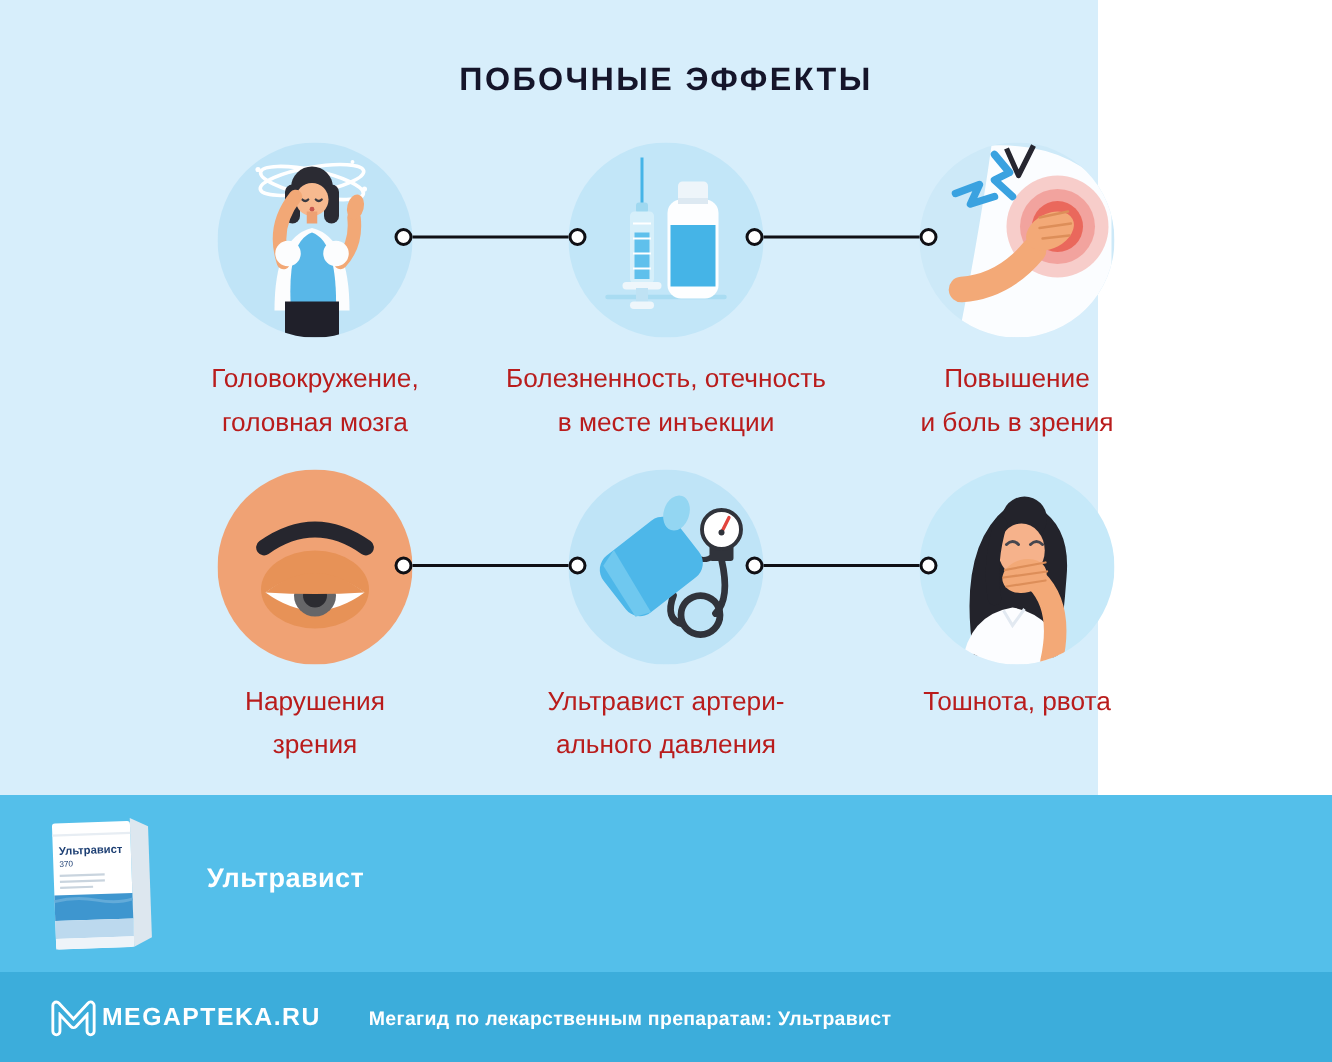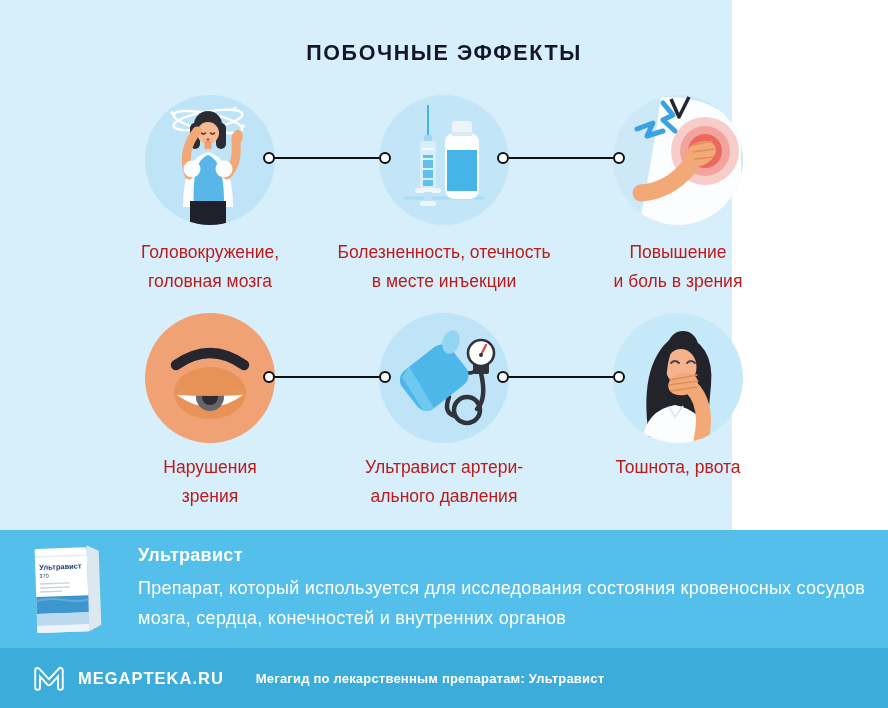--- a/index.html
+++ b/index.html
@@ -18,21 +18,21 @@
   .info{position:absolute;top:530px;left:0;width:888px;height:118px;background:#54bfea;
         display:flex;align-items:center}
   .package{margin-left:30px;width:74px;height:94px;flex:none;transform:rotate(-2deg)}
   .package svg{display:block;width:74px;height:94px}
   .info-text{margin-left:34px;color:#fff}
   .drug-name{font-size:18px;font-weight:700;letter-spacing:.3px;margin-bottom:7px}
   .drug-desc{font-size:18px;line-height:30px;letter-spacing:.25px;font-weight:400}
   .footer{position:absolute;top:648px;left:0;width:888px;height:60px;background:#3caddb;
           display:flex;align-items:center;color:#fff}
   .logo{margin-left:30px;display:flex}
-  .brand{margin-left:10px;font-weight:700;font-size:16.5px;letter-spacing:1px}
+  .brand{margin-left:0;font-weight:700;font-size:16.5px;letter-spacing:1px}
   .footer-text{margin-left:32px;font-weight:700;font-size:13px;letter-spacing:.2px}
 </style>
 </head>
 <body>
 
 <div class="page">
   <section class="main">
     <h1 class="title">ПОБОЧНЫЕ ЭФФЕКТЫ</h1>
 
     <div class="circle" style="left:145px;top:95px">
@@ -242,24 +242,20 @@
         <text x="10" y="35" font-size="5.5" fill="#1d3f73" font-family="Liberation Sans, sans-serif">370</text>
         <path d="M10 41 H40 M10 45 H40 M10 49 H32" stroke="#c9d4de" stroke-width="1.4"></path>
         <rect x="6" y="54" width="52" height="17" fill="#3e96cf"></rect>
         <path d="M6 58 Q20 55 34 58 Q48 61 58 58" stroke="#63abd9" stroke-width="2" fill="none"></path>
         <rect x="6" y="71" width="52" height="12" fill="#bcd9ee"></rect>
         <rect x="6" y="83" width="52" height="7" fill="#eef4f9"></rect>
       </svg>
     </div>
     <div class="info-text">
       <div class="drug-name">Ультравист</div>
-      <div class="drug-desc">
-        <div>Препарат, который используется для исследования состояния кровеносных сосудов</div>
-        <div>мозга, сердца, конечностей и внутренних органов</div>
-      </div>
     </div>
   </section>
 
   <footer class="footer">
     <span class="logo">
       <svg width="38" height="34" viewBox="0 0 40 34">
         <path d="M8 27 L8 9 L20 22 L32 9 L32 27" fill="none" stroke="#ffffff" stroke-width="7" stroke-linecap="round" stroke-linejoin="round"></path>
         <path d="M8 27 L8 9 L20 22 L32 9 L32 27" fill="none" stroke="#3caddb" stroke-width="3" stroke-linecap="round" stroke-linejoin="round"></path>
       </svg>
     </span>

